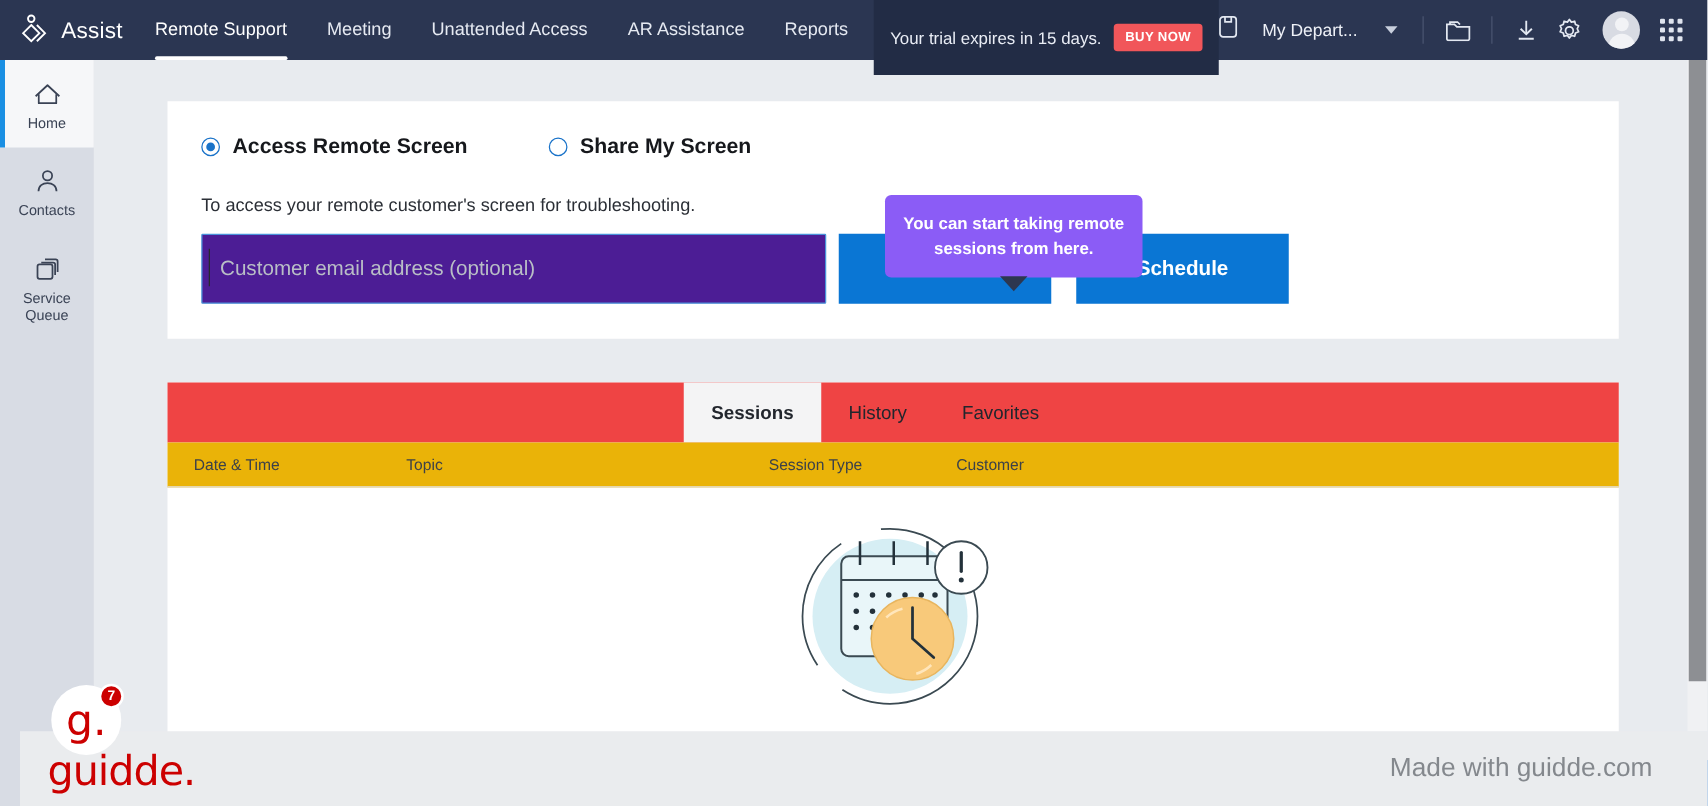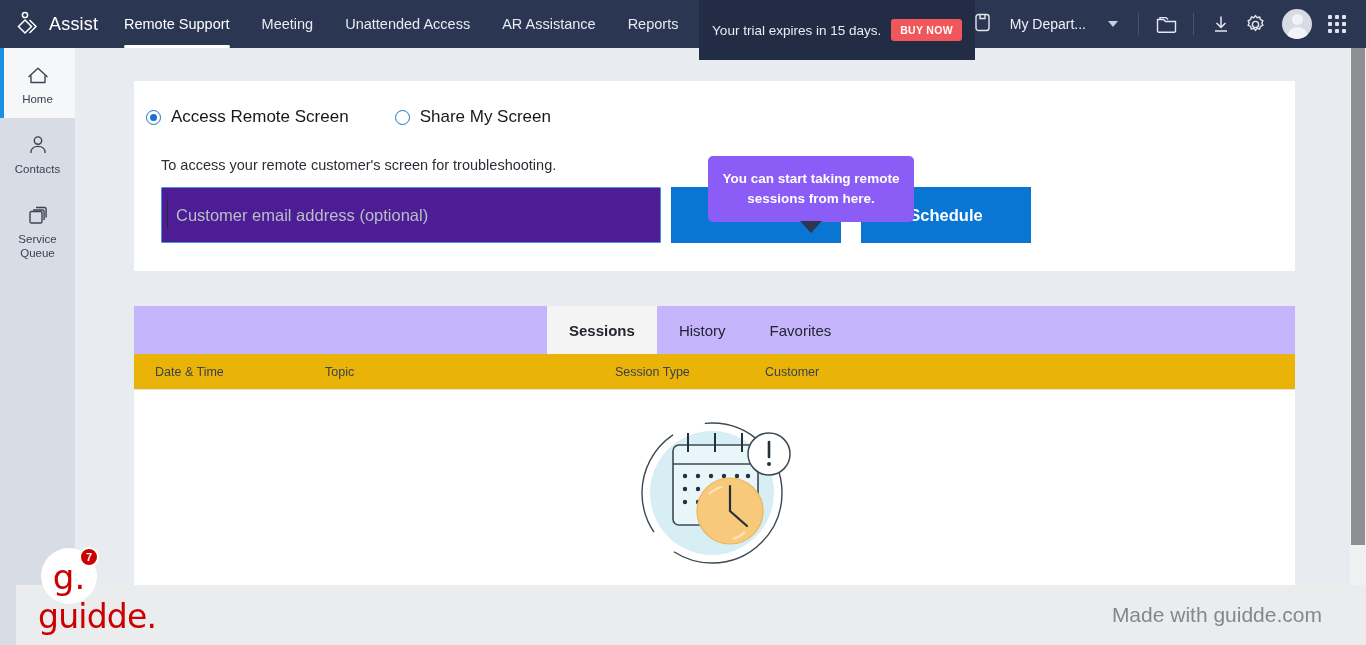--- a/index.html
+++ b/index.html
@@ -74,21 +74,21 @@
   .sideicon { height: 26px; display: flex; align-items: center; justify-content: center; margin-bottom: 4px; }
   .sidelabel { font-size: 11.5px; color: #3a4355; line-height: 14px; }
 
   
   .content { position: absolute; top: 48px; left: 75px; width: 1283px; height: 597px; overflow: hidden; }
 
   .card1 {
     position: absolute; left: 59px; top: 33px; width: 1161px; height: 190px;
     background: #ffffff;
   }
-  .radio-row { position: absolute; left: 12px; top: 26px; display: flex; align-items: center; gap: 46px; }
+  .radio-row { position: absolute; left: 27px; top: 26px; display: flex; align-items: center; gap: 65px; font-weight: bold; }
   .radio-opt { display: flex; align-items: center; gap: 10px; cursor: pointer; }
   .radio {
     width: 15px; height: 15px; border-radius: 50%; border: 1.6px solid #1a73c9;
     display: flex; align-items: center; justify-content: center; background: #fff; flex: none;
   }
   .radio.on::after { content: ""; width: 7px; height: 7px; border-radius: 50%; background: #1a73c9; }
   .radio-label { font-size: 17px; color: #16181c; }
 
   .subtext { position: absolute; left: 27px; top: 76px; font-size: 14.5px; color: #2b2f36; }
 
@@ -115,21 +115,21 @@
   .tooltip::after {
     content: ""; position: absolute; left: 50%; bottom: -11px; transform: translateX(-50%);
     width: 0; height: 0; border-left: 11px solid transparent; border-right: 11px solid transparent;
     border-top: 12px solid #2d3750;
   }
 
   .card2 {
     position: absolute; left: 59px; top: 258px; width: 1161px; height: 330px;
     background: #ffffff;
   }
-  .tabbar { position: relative; height: 48px; width: 100%; background: #c4b5fd; }
+  .tabbar { position: relative; height: 48px; width: 100%; background: #ef4444; }
   .tabs { position: absolute; left: 413px; top: 0; display: flex; height: 48px; }
   .tab {
     height: 48px; display: flex; align-items: center; justify-content: center;
     font-size: 15px; color: #22262d; cursor: pointer; padding: 0 22px;
   }
   .tab.active { background: #f4f4f5; font-weight: bold; }
   .tbl-head {
     height: 36px; background: #eab308; border-bottom: 1px solid #e2e4e7;
     position: relative;
     text-align: center;

